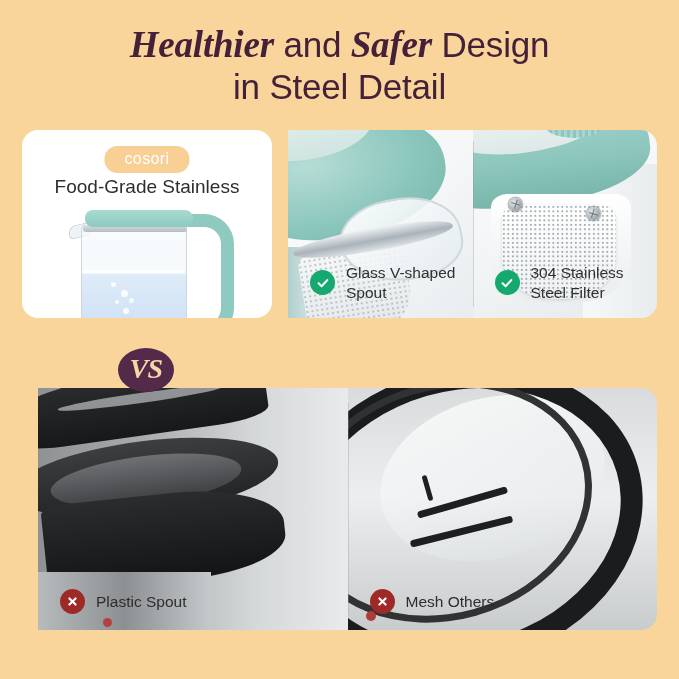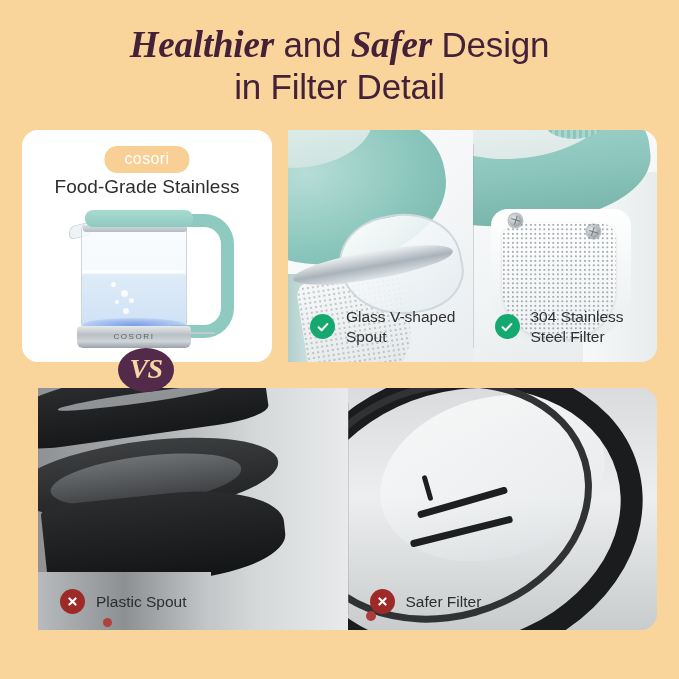--- a/index.html
+++ b/index.html
@@ -47,21 +47,21 @@
     font-weight: 400;
   }
 
   
   .row {
     position: absolute;
     left: 22px;
     width: 635px;
     display: flex;
   }
-  .row-top { top: 130px; height: 232px; }
+  .row-top { top: 130px; height: 188px; }
   .row-bottom { top: 388px; height: 242px; }
 
   .panel {
     position: relative;
     overflow: hidden;
     height: 100%;
   }
   .panel-card {
     flex: 0 0 250px;
     border-radius: 16px;
@@ -619,21 +619,21 @@
     transform: translateY(-1px);
   }
 </style>
 </head>
 <body>
 
 <div id="root">
 
   <div class="title-block">
     <span class="title-line"><span class="t-em">Healthier</span><span class="t-norm"> and </span><span class="t-em">Safer</span><span class="t-norm"> Design</span></span>
-    <span class="title-line t-norm">in Filter Detail</span>
+    <span class="title-line t-norm">in Steel Detail</span>
   </div>
 
   <div class="row row-top">
 
     <div class="panel panel-card white">
       <div class="badge cosori">cosori</div>
       <div class="card-title">Food-Grade Stainless</div>
 
       <div class="kettle-wrap">
         <div class="g-spout"></div>
@@ -729,21 +729,21 @@
         <div class="br-bar" style="left:20%;top:58%;width:34%;height:7px;transform:rotate(-14deg);"></div>
         <div class="br-bar" style="left:25%;top:36%;width:5px;height:26px;transform:rotate(-16deg);"></div>
         <div class="br-dot"></div>
       </div>
       <div class="feature">
         <span class="mark no">
           <svg width="13" height="13" viewBox="0 0 13 13" aria-hidden="true">
               <path d="M3.4 3.4 L9.6 9.6 M9.6 3.4 L3.4 9.6" fill="none" stroke="#ffffff" stroke-width="2.1" stroke-linecap="round"></path>
             </svg>
         </span>
-        <span class="feature-text light">Safer Filter</span>
+        <span class="feature-text light">Mesh Others</span>
       </div>
     </div>
   </div>
 
   <div class="vs-badge">
     <span class="vs-text">VS</span>
   </div>
 
 </div>
 

